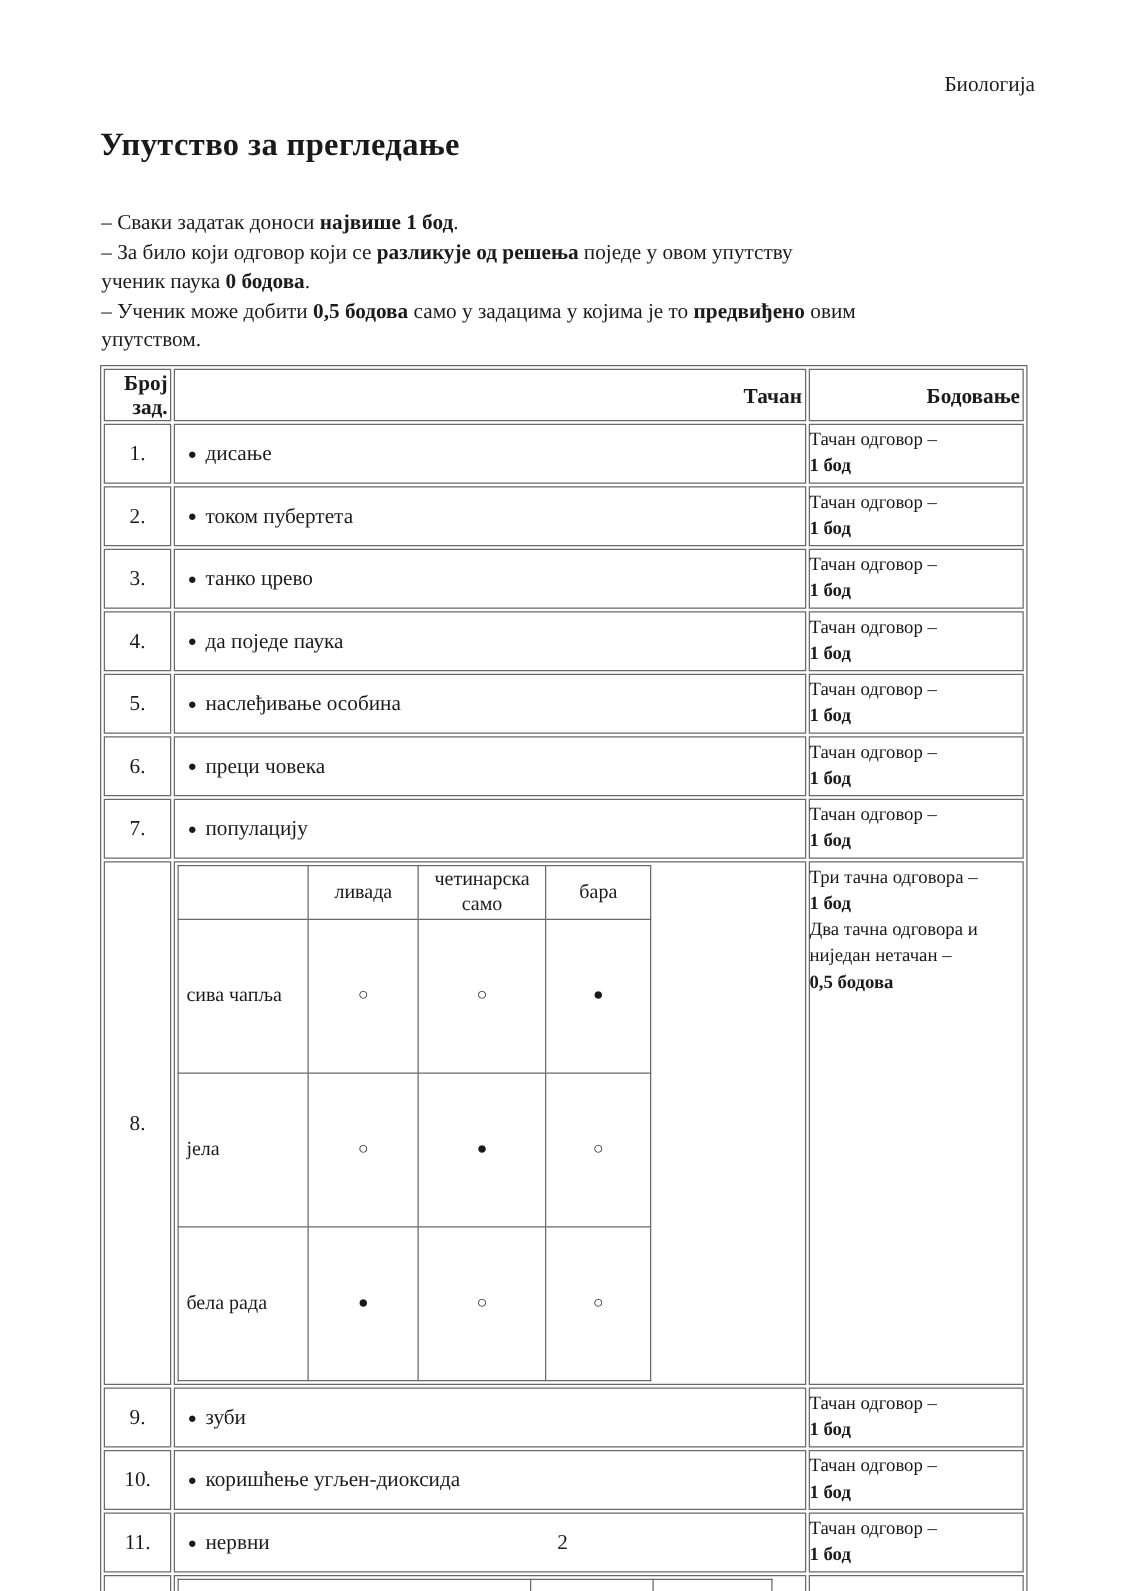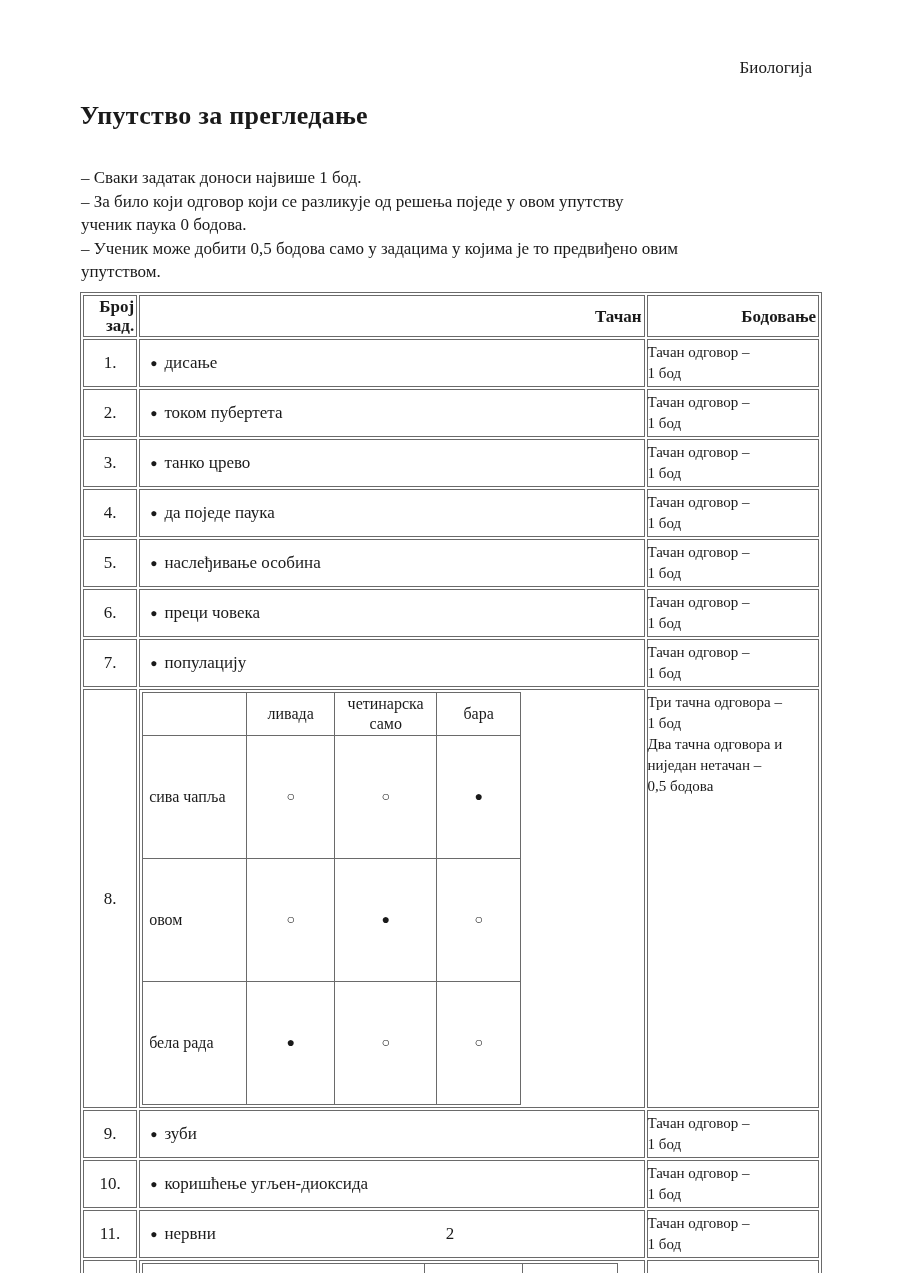--- a/index.html
+++ b/index.html
@@ -6,21 +6,21 @@
   html, body { margin: 0; padding: 0; }
   body {
     width: 900px; height: 1273px;
     background: #ffffff;
     font-family: "Liberation Serif", "DejaVu Serif", serif;
     color: #1a1a1a;
     position: relative;
     overflow: hidden;
   }
   .corner-label {
-    position: absolute; top: 58px; right: 88px;
+    position: absolute; top: 58px; right: 72px;
     font-size: 17px;
   }
   .doc-title {
     position: absolute; top: 101px; left: 80px;
     font-size: 26px; font-weight: bold; letter-spacing: 0.3px;
   }
   .intro {
     position: absolute; top: 166px; left: 81px; width: 742px;
     font-size: 17px; line-height: 23.5px;
   }
@@ -73,21 +73,21 @@
     text-align: center; vertical-align: middle;
     height: 22px; padding: 0 2px;
   }
   table.tf td.stmt {
     text-align: left; padding: 1px 6px; line-height: 20px; vertical-align: middle;
   }
   .footer {
     position: absolute; top: 1224px; left: 0; width: 900px;
     text-align: center; font-size: 17px;
   }
-  b { font-weight: normal; }
+  b { font-weight: bold; }
 </style>
 </head>
 <body>
 
 <div class="corner-label">Биологија</div>
 
 <h1 class="doc-title" style="margin:0;">Упутство за прегледање</h1>
 
 <div class="intro">
   <div class="intro-line"><span>– Сваки задатак доноси </span><b>највише 1 бод</b><span>.</span></div>
@@ -163,21 +163,21 @@
           <td class="hdr">четинарска само</td>
           <td class="hdr">бара</td>
         </tr>
         <tr>
           <td class="lbl">сива чапља</td>
           <td class="mark">○</td>
           <td class="mark">○</td>
           <td class="mark">●</td>
         </tr>
         <tr>
-          <td class="lbl">овом</td>
+          <td class="lbl">јела</td>
           <td class="mark">○</td>
           <td class="mark">●</td>
           <td class="mark">○</td>
         </tr>
         <tr>
           <td class="lbl">бела рада</td>
           <td class="mark">●</td>
           <td class="mark">○</td>
           <td class="mark">○</td>
         </tr>

